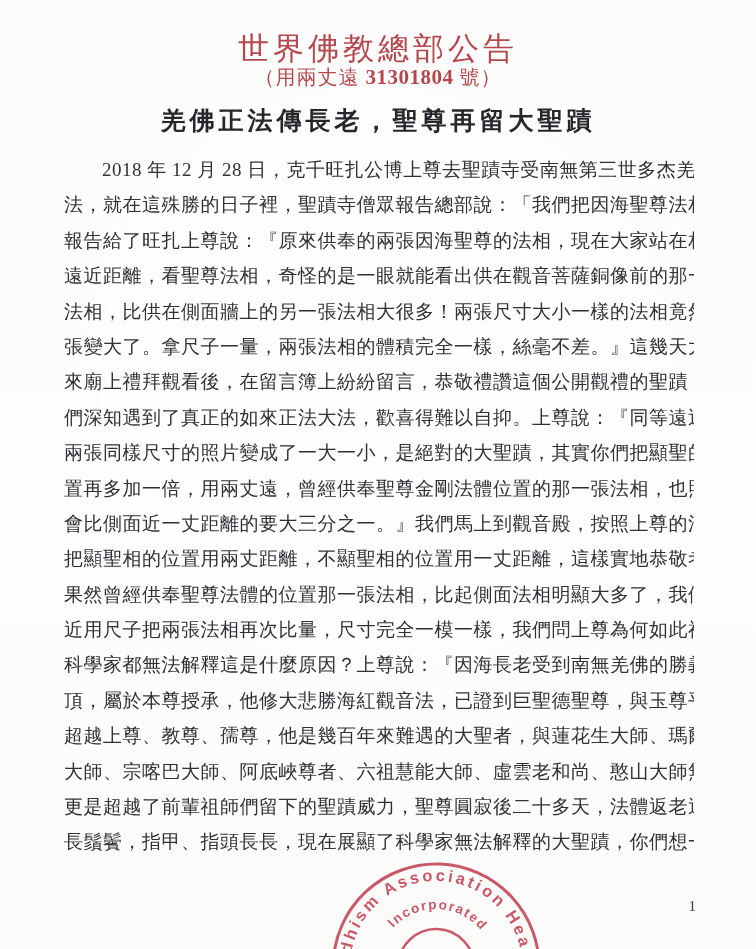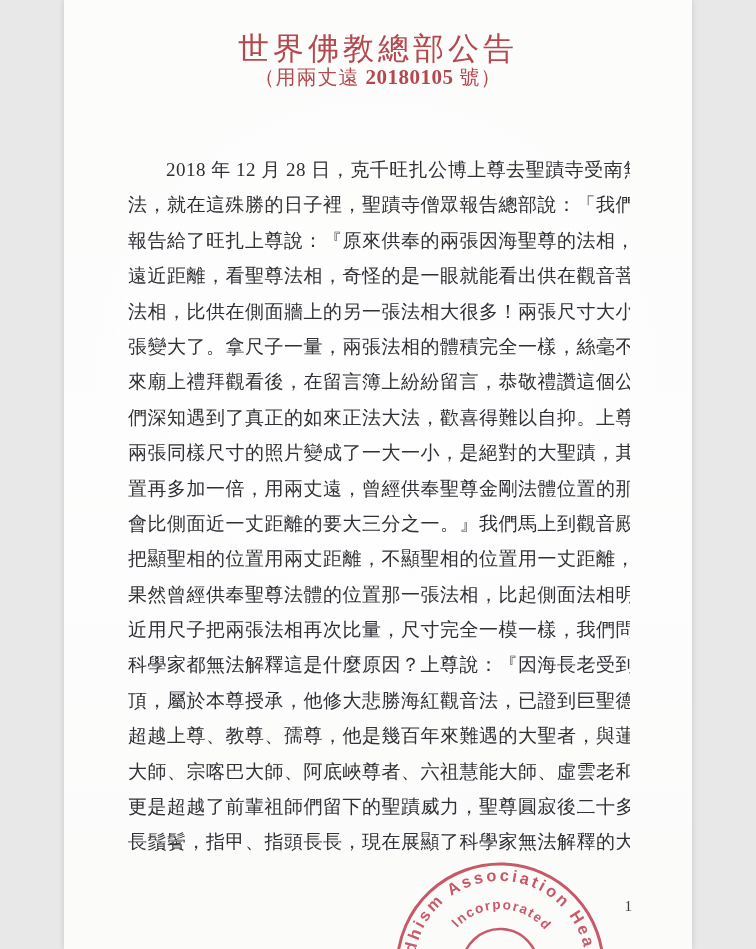--- a/index.html
+++ b/index.html
@@ -4,21 +4,21 @@
 <style>
   :root{
     --paper:#fdfdfc;
     --title-red:#b4484e;
     --stamp-red:#c34355;
     --text-color:#303036;
   }
   html,body{margin:0;padding:0;background:#e8e8e8;}
   .page{
     position:relative;
-    width:628px;height:949px;
+    width:756px;height:949px;
     margin:0 auto;
     background:
       radial-gradient(circle at 50% 40%, rgba(255,255,255,.6), rgba(0,0,0,0) 70%),
       linear-gradient(180deg,#fcfcfb 0%, #fdfdfd 60%, #fbfbfa 100%),
       var(--paper);
     overflow:hidden;
     font-family:"Liberation Serif","DejaVu Serif",serif;
     box-shadow:0 0 6px rgba(0,0,0,.15);
   }
   .announce-title{
@@ -75,23 +75,24 @@
   }
 </style>
 </head>
 <body>
 
 <div class="page">
 
   <div class="announce-title">世界佛教總部公告</div>
 
   <div class="doc-number">
-    <span>（用兩丈遠 </span><span class="num">20180105</span><span> 號）</span>
+    <span>（用兩丈遠 </span><span class="num">31301804</span><span> 號）</span>
   </div>
 
+  <div class="subject">羌佛正法傳長老，聖尊再留大聖蹟</div>
 
   <div class="body-text">
     <div class="body-line indent">2018 年 12 月 28 日，克千旺扎公博上尊去聖蹟寺受南無第三世多杰羌佛傳</div>
     <div class="body-line">法，就在這殊勝的日子裡，聖蹟寺僧眾報告總部說：「我們把因海聖尊法相顯聖</div>
     <div class="body-line">報告給了旺扎上尊說：『原來供奉的兩張因海聖尊的法相，現在大家站在相同的</div>
     <div class="body-line">遠近距離，看聖尊法相，奇怪的是一眼就能看出供在觀音菩薩銅像前的那一張</div>
     <div class="body-line">法相，比供在側面牆上的另一張法相大很多！兩張尺寸大小一樣的法相竟然一</div>
     <div class="body-line">張變大了。拿尺子一量，兩張法相的體積完全一樣，絲毫不差。』這幾天大家</div>
     <div class="body-line">來廟上禮拜觀看後，在留言簿上紛紛留言，恭敬禮讚這個公開觀禮的聖蹟，他</div>
     <div class="body-line">們深知遇到了真正的如來正法大法，歡喜得難以自抑。上尊說：『同等遠近觀看</div>

